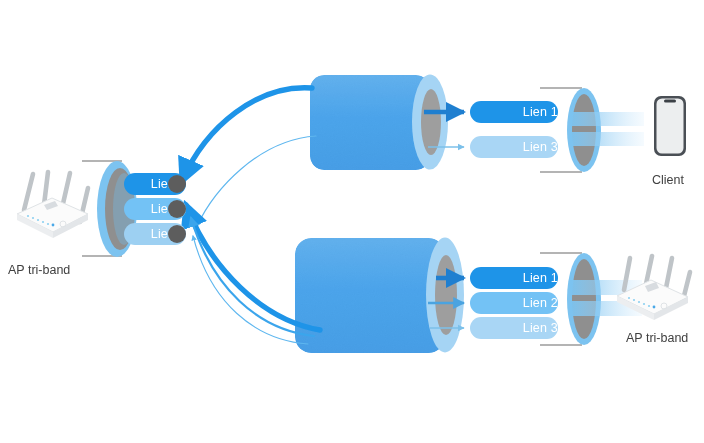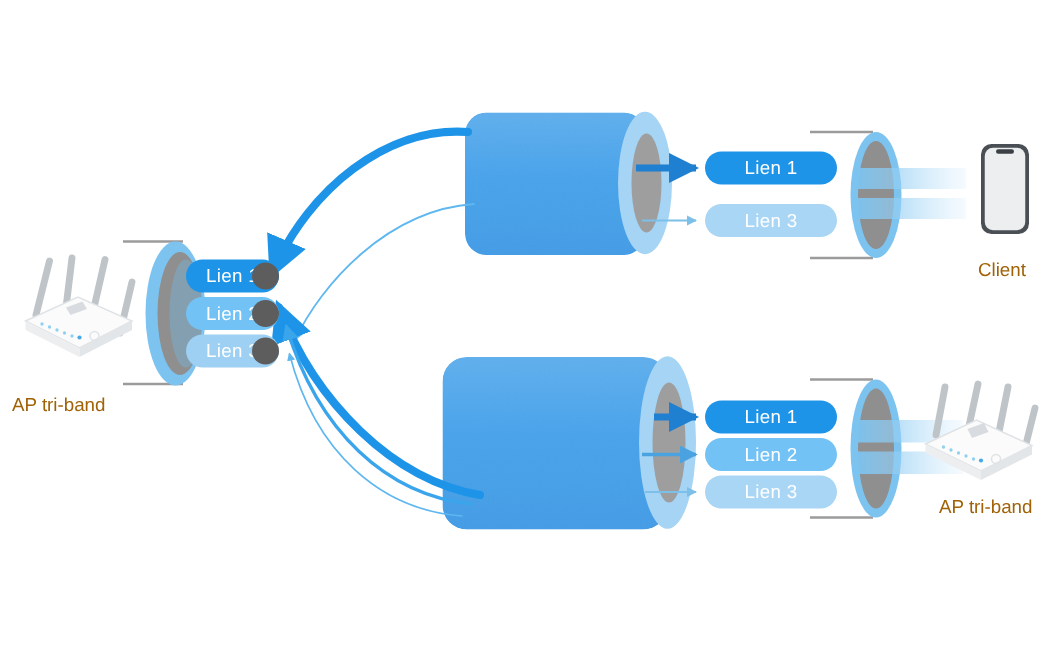--- a/index.html
+++ b/index.html
@@ -1,21 +1,21 @@
 <!DOCTYPE html>
 <html><head>
 <meta charset="utf-8">
 <style>
   html,body{margin:0;padding:0;background:#ffffff;}
   body{width:704px;height:443px;overflow:hidden;
        font-family:"Liberation Sans","DejaVu Sans",sans-serif;}
   #stage{position:relative;width:704px;height:443px;background:#fff;}
   #vec{position:absolute;left:0;top:0;width:704px;height:443px;}
-  .lbl{position:absolute;color:#a16207;font-size:12.5px;white-space:nowrap;}
-  .pill{position:absolute;display:flex;align-items:center;justify-content:center;
+  .lbl{position:absolute;color:#404040;font-size:12.5px;white-space:nowrap;}
+  .pill{position:absolute;display:flex;align-items:center;justify-content:flex-end;
         border-radius:11px;color:#ffffff;font-size:12.5px;line-height:1;
         letter-spacing:.2px;box-sizing:border-box;}
   .pill span{pointer-events:none;}
   .dot{position:absolute;width:18px;height:18px;border-radius:50%;background:#5d5d5d;}
 </style>
 </head>
 <body>
 
 <div id="stage">
 

